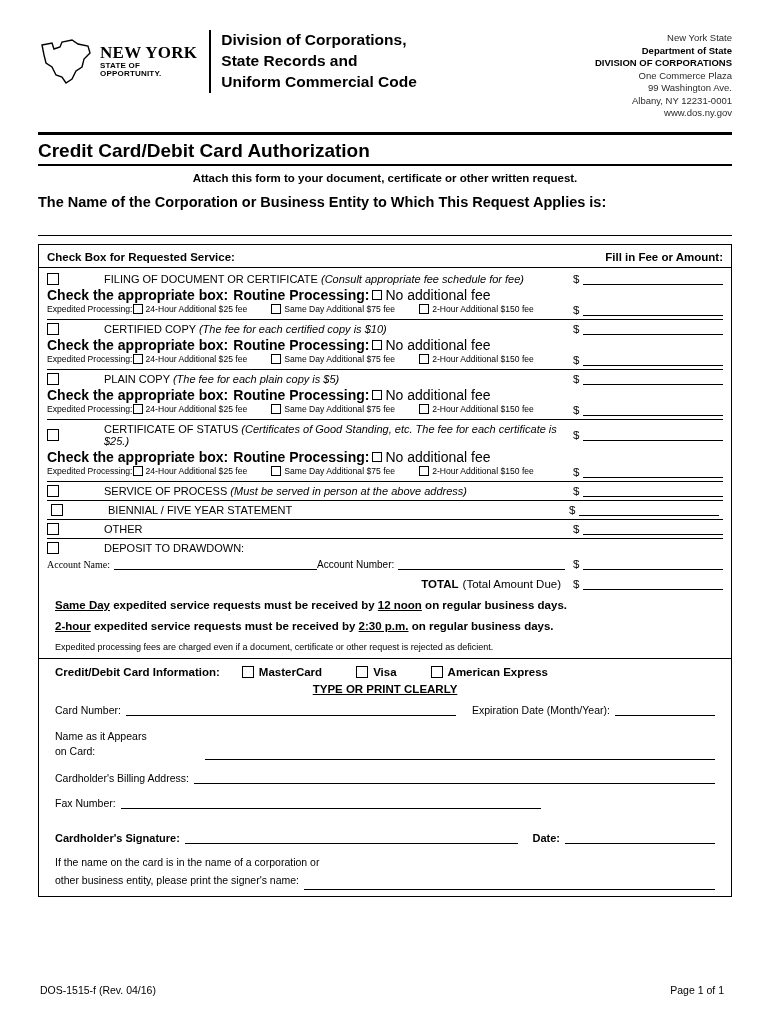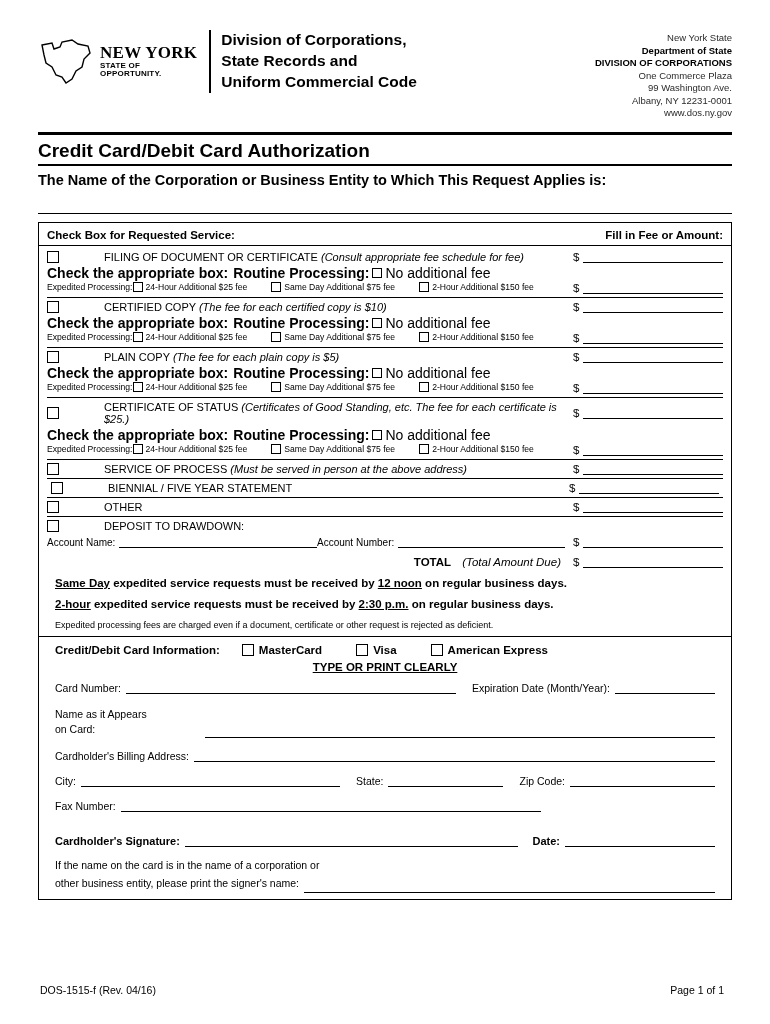--- a/index.html
+++ b/index.html
@@ -195,34 +195,34 @@
     border-top: 1px solid #000;
     margin: 3px 0 3px 0;
   }
 
   .acct-row {
     display: flex;
     font-size: 10px;
     align-items: flex-end;
     margin-top: 4px;
   }
-  .acct-row .f1 { width: 270px; display: flex; align-items: flex-end; }
+  .acct-row .f1 { width: 270px; display: flex; align-items: flex-end; font-family: Liberation Serif, serif; }
   .acct-row .f2 { flex: 1; display: flex; align-items: flex-end; }
   .acct-row .lbl { white-space: nowrap; margin-right: 4px; }
   .acct-row .ln { flex: 1; border-bottom: 1px solid #000; height: 11px; }
 
   .total-row {
     display: flex;
     justify-content: flex-end;
     align-items: flex-end;
     margin-top: 8px;
     font-size: 11.5px;
   }
   .total-row .tl { font-weight: bold; margin-right: 4px; }
-  .total-row .ti { font-style: italic; margin-right: 12px; margin-left: 7px; }
+  .total-row .ti { margin-right: 12px; }
 
   .notes { padding: 0 8px; }
   .note {
     font-size: 11.5px;
     font-weight: bold;
     margin: 9px 0 0 0;
   }
   .note u { text-decoration: underline; }
   .fineprint {
     font-size: 9px;
@@ -334,20 +334,21 @@
       <div>Albany, NY 12231-0001</div>
       <div>www.dos.ny.gov</div>
     </div>
   </div>
 
   <div class="rule-thick"></div>
 
   <h1 class="form-title">Credit Card/Debit Card Authorization</h1>
   <div class="rule-under-title"></div>
 
+  <div class="attach">Attach this form to your document, certificate or other written request.</div>
 
   <div class="name-line">The Name of the Corporation or Business Entity to Which This Request Applies is:</div>
   <div class="blank-long"></div>
 
   <div class="box">
     <div class="box-head">
       <span>Check Box for Requested Service:</span>
       <span>Fill in Fee or Amount:</span>
     </div>
     <div class="box-body">
@@ -612,30 +613,20 @@
           <span>on Card:</span>
         </span>
         <span class="ln"></span>
       </div>
 
       <div class="frow">
         <span class="lbl">Cardholder's Billing Address:</span>
         <span class="ln"></span>
       </div>
 
-      <div class="frow">
-        <span class="lbl">City:</span>
-        <span class="ln"></span>
-        <span class="gap"></span>
-        <span class="lbl">State:</span>
-        <span class="ln w-state"></span>
-        <span class="gap"></span>
-        <span class="lbl">Zip Code:</span>
-        <span class="ln w-zip"></span>
-      </div>
 
       <div class="frow">
         <span class="lbl">Fax Number:</span>
         <span class="ln w-fax"></span>
       </div>
 
       <div class="sig-row">
         <span>Cardholder's Signature:</span>
         <span class="ln"></span>
         <span>Date:</span>

